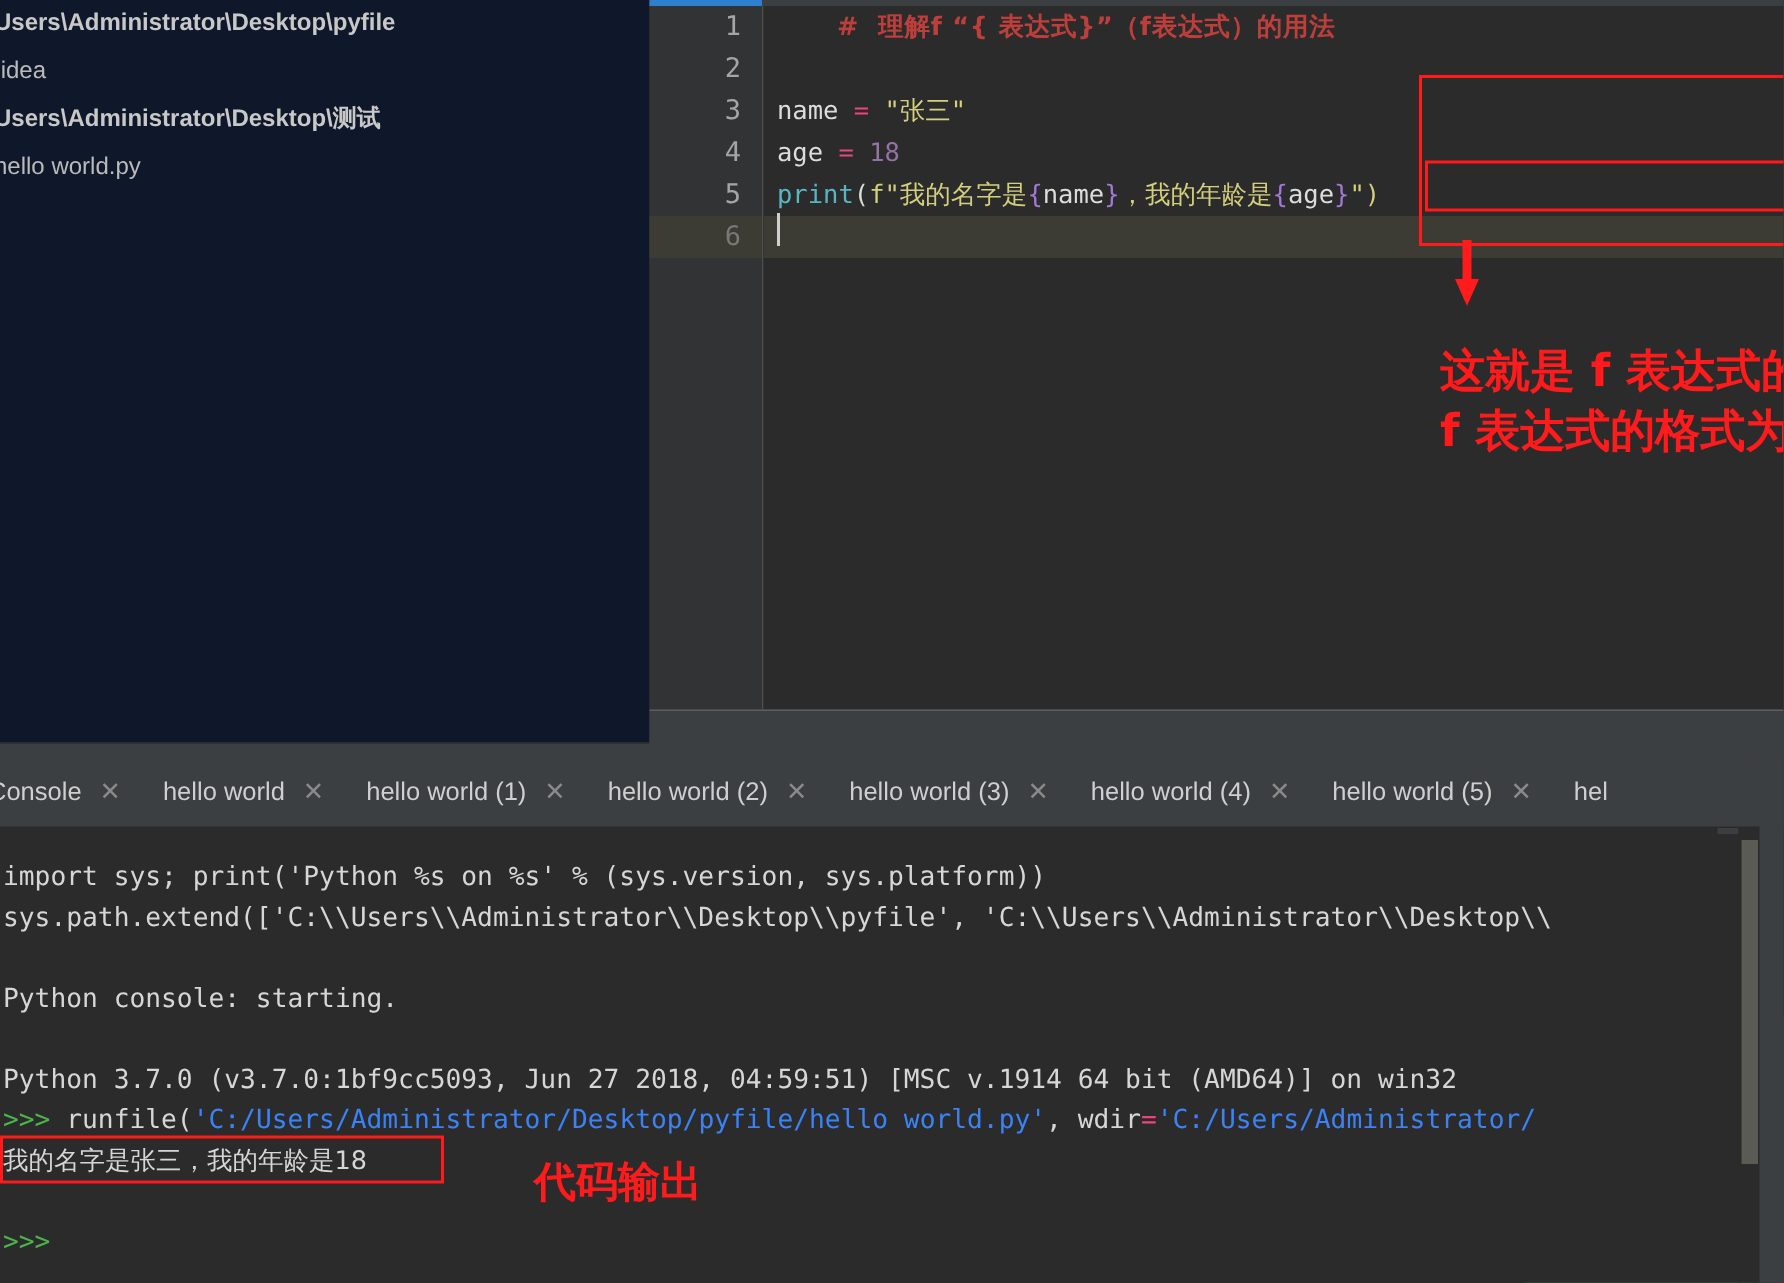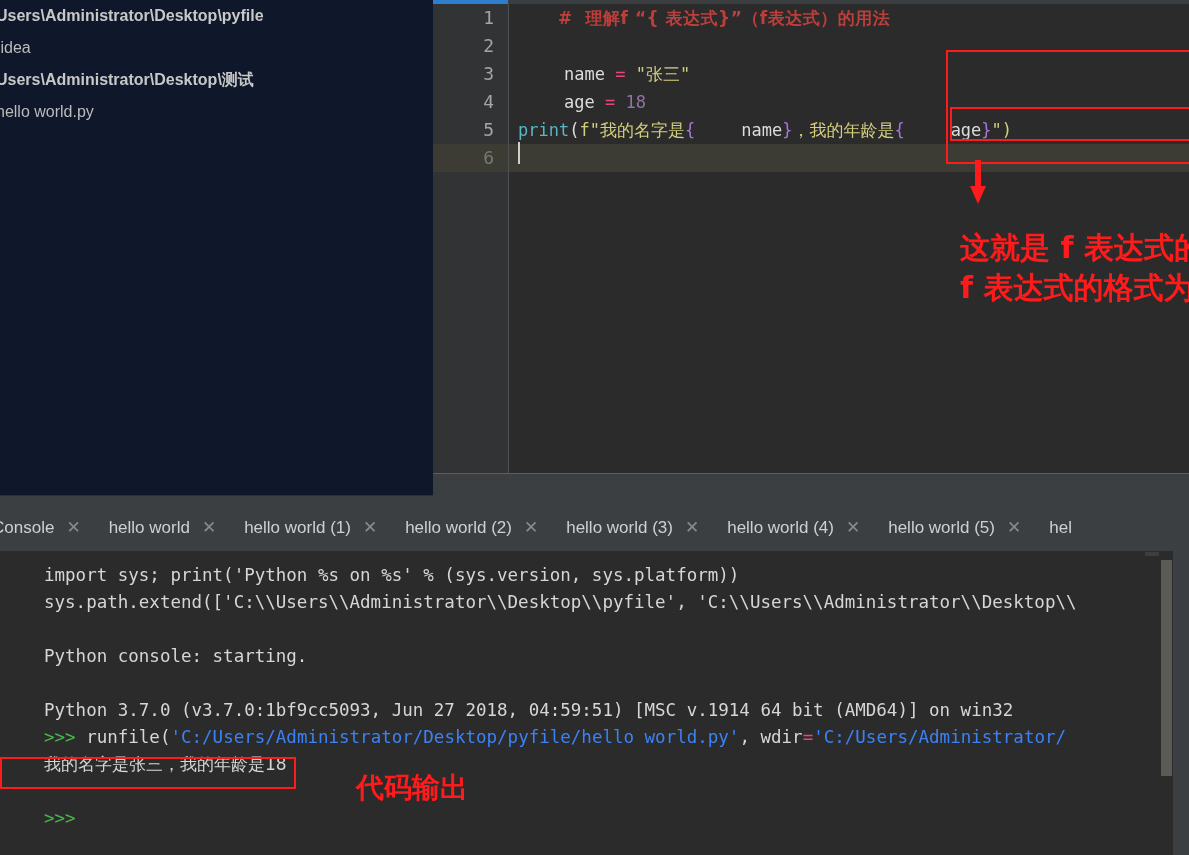--- a/index.html
+++ b/index.html
@@ -97,21 +97,21 @@
     white-space: pre;
     padding-left: 9px;
     color: #a9b7c6;
   }
   .code-line.current-line {
     background: #3c3c34;
     width: 1113px;
   }
   .cmt  { color: #bc3f3c; font-weight: bold; font-size: 17px;
           font-family: "DejaVu Sans", sans-serif; letter-spacing: .5px; margin-left: 40px; }
-  .id   { color: #dcdcdc; margin-left: 46px; }
+  .id   { color: #dcdcdc; }
   .op   { color: #e8467c; }
   .str  { color: #d4cf7e; }
   .num  { color: #9373a5; }
   .fn   { color: #56b6c2; }
   .brc  { color: #a277d6; }
   .plain{ color: #dcdcdc; }
   #caret {
     position: absolute;
     left: 85px; top: 142px;
     width: 2px; height: 22px;
@@ -202,22 +202,21 @@
     position: absolute;
     left: 0; top: 552px;
     width: 1189px; height: 303px;
     background: #2b2b2b;
     overflow: hidden;
   }
   #console-text {
     position: absolute;
     left: 0; top: 0;
     width: 932px;
-    padding-top: 10px;
-    margin-left: 42px;
+    padding-top: 20px;
   }
   .con-line {
     height: 27px;
     line-height: 27px;
     font-family: "DejaVu Sans Mono", monospace;
     font-size: 17.5px;
     white-space: pre;
     color: #d6d6d6;
     padding-left: 2px;
   }

